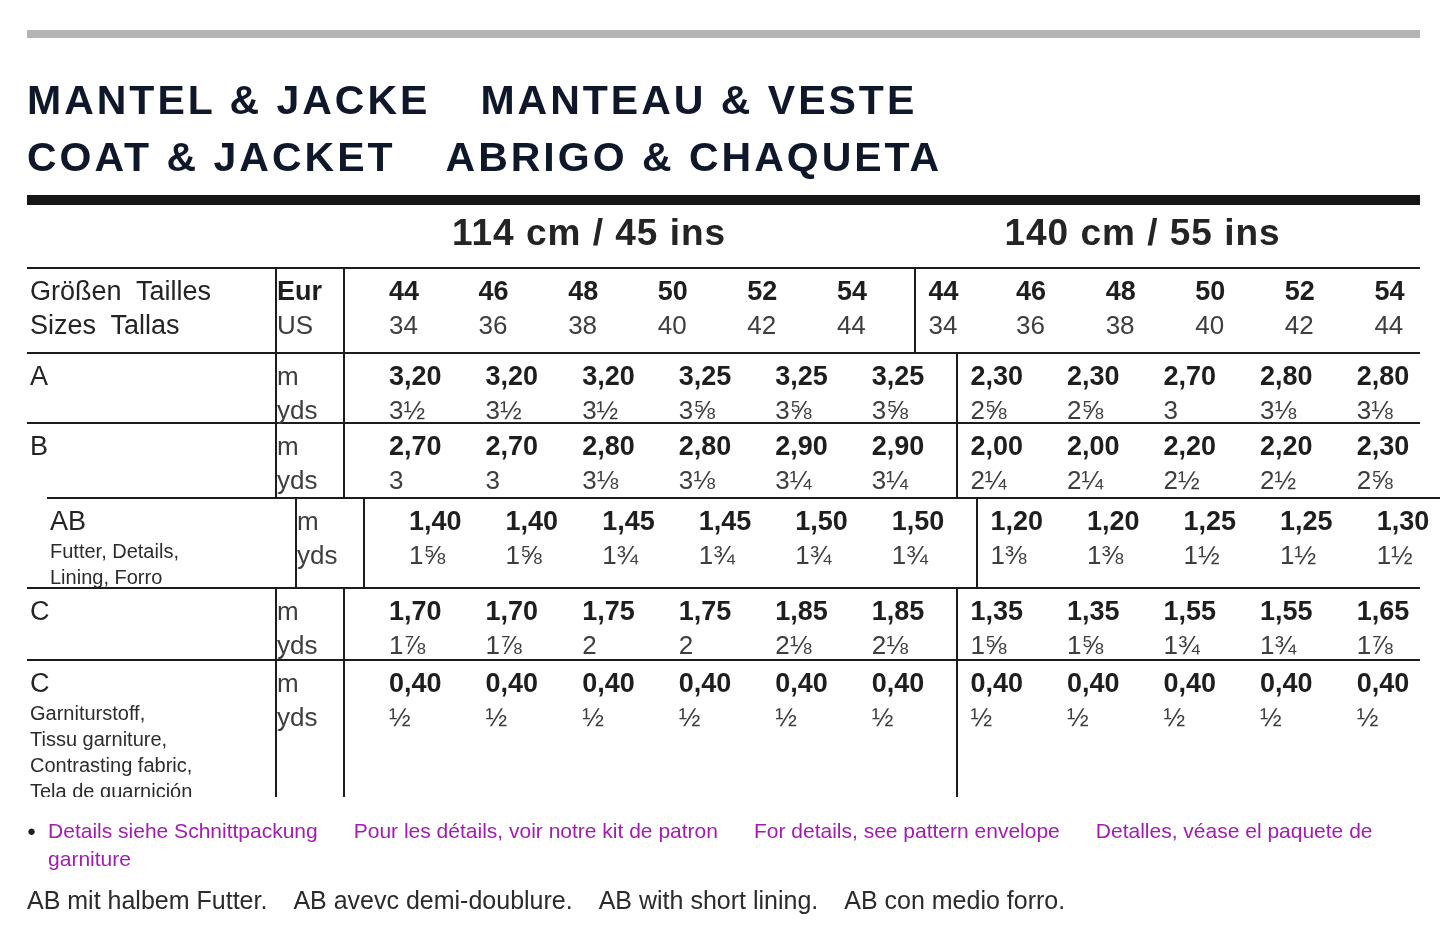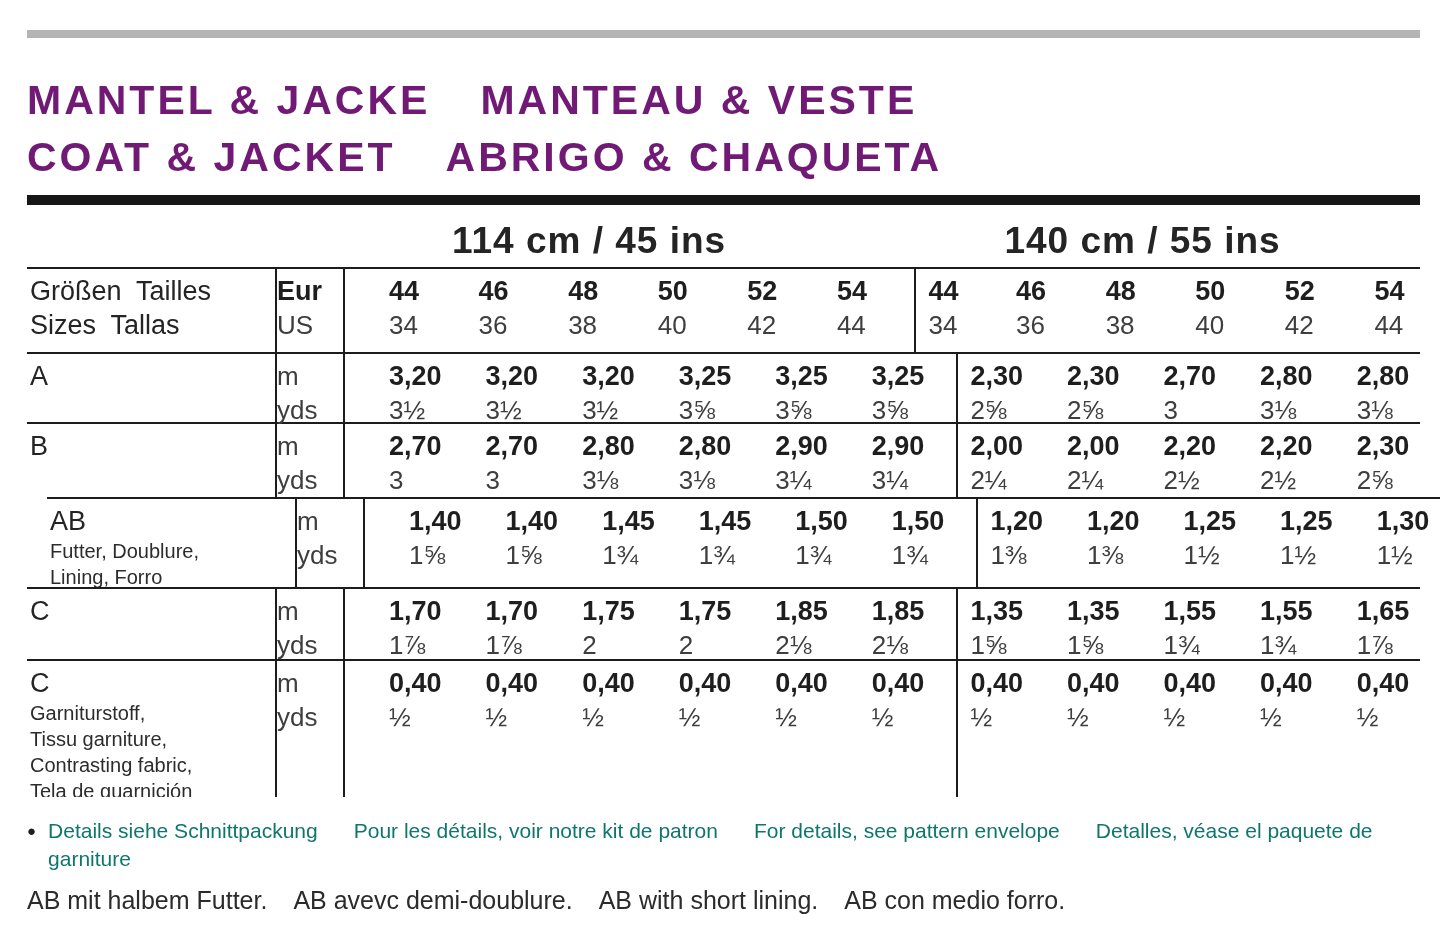--- a/index.html
+++ b/index.html
@@ -2,24 +2,24 @@
 <html><head>
 <meta charset="utf-8">
 <style>
   html,body{margin:0;padding:0;background:#ffffff;}
   .page{
     position:relative;width:1445px;height:928px;background:#fff;overflow:hidden;
     font-family:"Liberation Sans","DejaVu Sans",sans-serif;color:#232323;
   }
   .inner{margin-left:27px;width:1393px;}
   .rule-gray{margin-top:30px;height:8px;background:#b4b4b4;}
-  .headline{margin-top:34px;font-size:41px;font-weight:700;letter-spacing:3px;color:#701a75;line-height:57px;}
+  .headline{margin-top:34px;font-size:41px;font-weight:700;letter-spacing:3px;color:#0f172a;line-height:57px;}
   .headline .seg2{margin-left:50px;}
   .rule-black{margin-top:9px;height:10px;background:#161616;}
-  .group-headers{display:flex;width:1393px;height:62px;align-items:flex-end;box-sizing:border-box;padding-bottom:5px;}
+  .group-headers{display:flex;width:1393px;height:62px;align-items:flex-end;box-sizing:border-box;padding-bottom:13px;}
   .gh-spacer{width:286px;}
   .gh{font-size:37px;font-weight:700;letter-spacing:1px;color:#242424;}
   .gh.g1{width:552px;text-align:center;}
   .gh.g2{flex:1;text-align:center;}
   .trow{display:grid;grid-template-columns:216px 70px repeat(12,1fr);width:1393px;border-top:2px solid #1c1c1c;box-sizing:border-box;gap:32px;}
   .trow.sizes{height:85px;}
   .r-a{height:70px;}
   .r-b{height:75px;}
   .r-ab{height:90px;margin-left:20px;}
   .r-c{height:72px;}
@@ -29,21 +29,21 @@
   .cell{padding:5px 0 0 12px;box-sizing:border-box;}
   .cell.gstart{border-left:2px solid #1c1c1c;}
   .lab{font-size:27px;line-height:34px;color:#242424;}
   .v{font-size:27px;line-height:34px;}
   .v.b{font-weight:700;color:#1e1e1e;}
   .v.l{font-weight:400;color:#3e3e3e;font-size:26px;}
   .sub{font-size:20px;line-height:26px;color:#2c2c2c;}
   .pre{white-space:pre-wrap;}
   .footnote{display:flex;margin-top:20px;align-items:flex-start;}
   .bullet{font-size:15px;line-height:28px;margin-right:12px;color:#1e1e1e;}
-  .fn-text{font-size:21px;line-height:28px;color:#0f766e;}
+  .fn-text{font-size:21px;line-height:28px;color:#a21caf;}
   .fn-line1 .seg{margin-right:36px;}
   .fn-line1 .seg:last-child{margin-right:0;}
   .bottom-note{margin-top:13px;font-size:25px;color:#2b2b2b;}
   .bottom-note .seg{margin-right:26px;}
 </style>
 </head>
 <body>
 
 <div class="page">
   <div class="inner">
@@ -234,21 +234,21 @@
           </div>
           <div class="cell">
             <div class="v b">2,30</div>
             <div class="v l">2⅝</div>
           </div>
         </div>
 
       <div class="trow data r-ab">
         <div class="labelcell">
           <div class="lab">AB</div>
-        <div class="sub pre">Futter, Doublure,</div>
+        <div class="sub pre">Futter, Details,</div>
             <div class="sub pre">Lining, Forro</div>
           </div>
         <div class="unitcell">
           <div class="v l">m</div>
           <div class="v l">yds</div>
         </div>
       <div class="cell">
             <div class="v b">1,40</div>
             <div class="v l">1⅝</div>
           </div>

